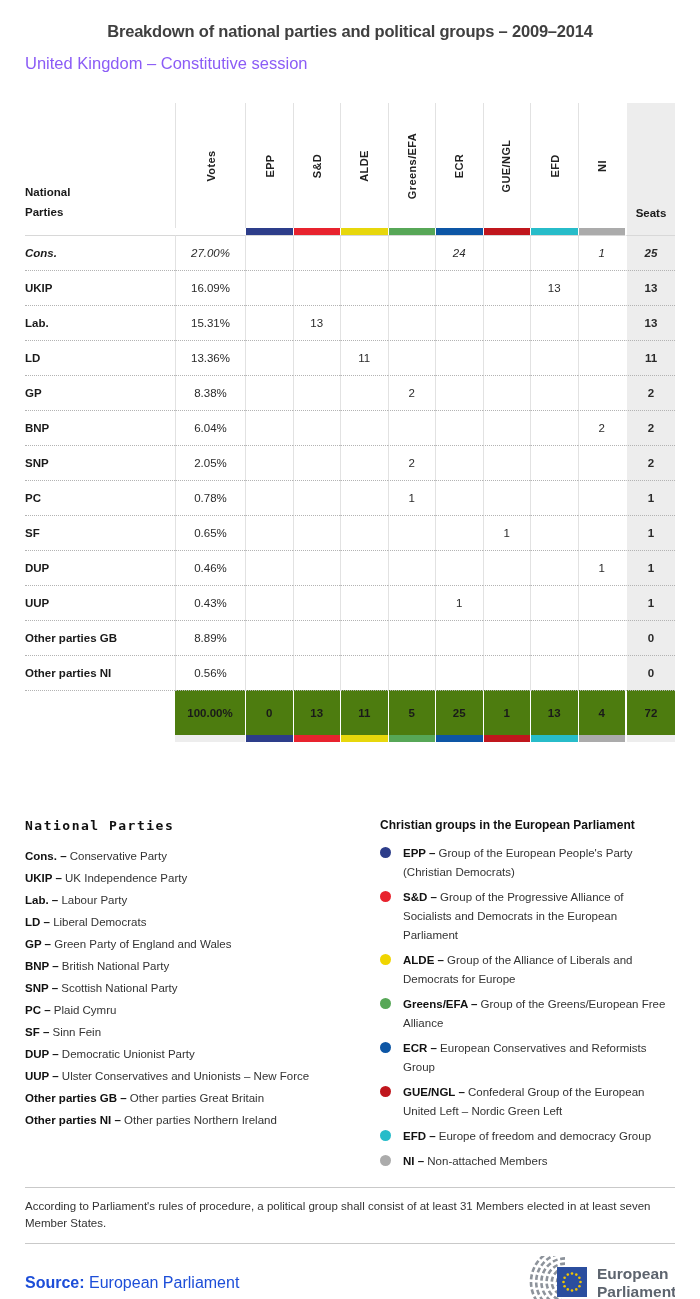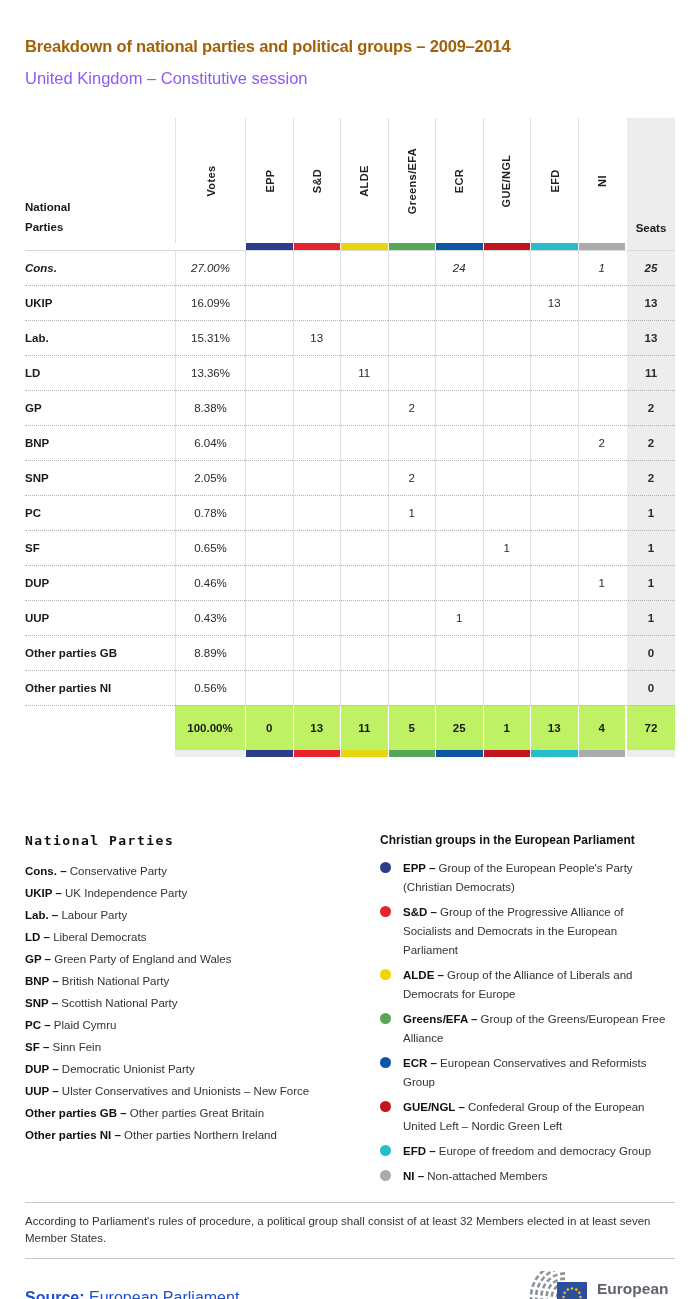--- a/index.html
+++ b/index.html
@@ -3,21 +3,21 @@
 <meta charset="utf-8">
 <style>
   * { margin:0; padding:0; box-sizing:border-box; }
   html,body { background:#ffffff; }
   .page {
     width:700px; height:1299px; margin:0 auto; background:#fff;
     padding:0 25px; overflow:hidden; position:relative;
     font-family:"Liberation Sans", sans-serif; color:#1a1a1a;
   }
   
-  .title { font-size:16.5px; font-weight:bold; letter-spacing:-.2px; margin-top:37px; color:#a16207; }
+  .title { font-size:16.5px; font-weight:bold; letter-spacing:-.2px; margin-top:22px; color:#404040;text-align:center; }
   .subtitle { font-size:16.5px; font-weight:400; color:#8b5cf6; margin-top:13px; }
 
   
   #grid {
     margin-top:30px;
     display:grid;
     grid-template-columns:150px 70px repeat(8,47.5px) 50px;
     width:650px;
     font-size:11.5px;
   }
@@ -32,21 +32,21 @@
   .cell {
     height:35px; display:flex; align-items:center; justify-content:center;
     border-top:1px dotted #b3b3b3; color:#2a2a2a;
   }
   .cell.first { border-top:1px solid #d8d8d8;font-style:italic; }
   .cell.vline { border-left:1px solid #e2e2e2; }
   .cell.party { justify-content:flex-start; font-weight:bold; color:#1a1a1a; }
   .cell.seatval { font-weight:bold; }
   .tcell {
     height:45px; display:flex; align-items:center; justify-content:center;
-    background:#bef264; font-weight:bold; border-top:1px dotted #b3b3b3;
+    background:#4d7c0f; font-weight:bold; border-top:1px dotted #b3b3b3;
   }
   .tcell.blank { background:transparent; }
   .tcell.vline { border-left:1px solid #fff; }
 
   
   .legends { display:flex; margin-top:76px; }
   .leg-left { width:355px; flex:0 0 355px; }
   .leg-right { width:295px; flex:0 0 295px; }
   .leg-left-title {
     font-family:"DejaVu Sans Mono", monospace; font-weight:bold; font-size:13px;
@@ -339,21 +339,21 @@
           </div>
           <div class="lg-item">
             <span class="lg-dot" style="background: rgb(171, 171, 171);"></span>
             <div class="lg-text"><span class="lg-abbr">NI – </span>Non-attached Members</div>
           </div>
         </div>
     </div>
   </div>
 
   <div class="rule"></div>
-  <div class="footnote">According to Parliament's rules of procedure, a political group shall consist of at least 32 Members elected in at least seven Member States.</div>
+  <div class="footnote">According to Parliament's rules of procedure, a political group shall consist of at least 31 Members elected in at least seven Member States.</div>
   <div class="rule" style="margin-top:0;"></div>
 
   <div class="footer-row">
     <div class="source-line">
       <span class="source-label">Source:</span>
       <span> European Parliament</span>
     </div>
     <svg class="ep-logo" width="162" height="54" viewBox="0 0 162 54" id="ep-logo-svg">
         <path d="M 52 18 A 8 8 0 0 0 52 34" fill="none" stroke="#8d939b" stroke-width="2.6" stroke-dasharray="5 2.6"></path>
         <path d="M 52 12.8 A 13.2 13.2 0 0 0 52 39.2" fill="none" stroke="#8d939b" stroke-width="2.6" stroke-dasharray="5 2.6"></path>

